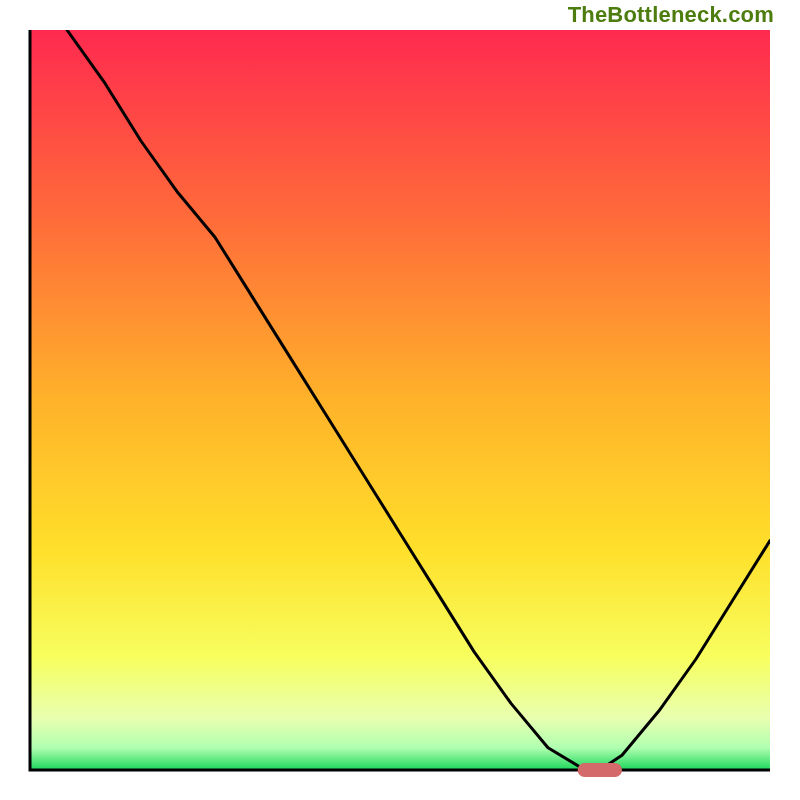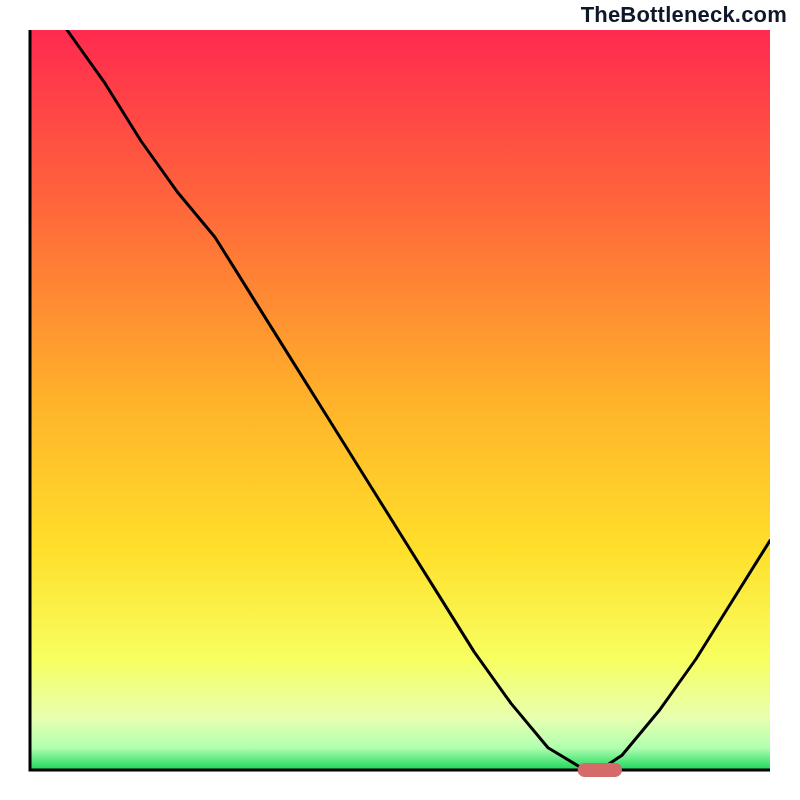--- a/index.html
+++ b/index.html
@@ -12,24 +12,24 @@
     overflow: hidden;
   }
   .container {
     position: relative;
     width: 800px;
     height: 800px;
   }
   .watermark {
     position: absolute;
     top: 2px;
-    right: 13px;
+    right: 26px;
     font-size: 22px;
     font-weight: 600;
-    color: #0f172a;
+    color: #4d7c0f;
     letter-spacing: 0.2px;
     z-index: 5;
   }
   svg.plot {
     position: absolute;
     top: 0;
     left: 0;
     width: 800px;
     height: 800px;
   }

